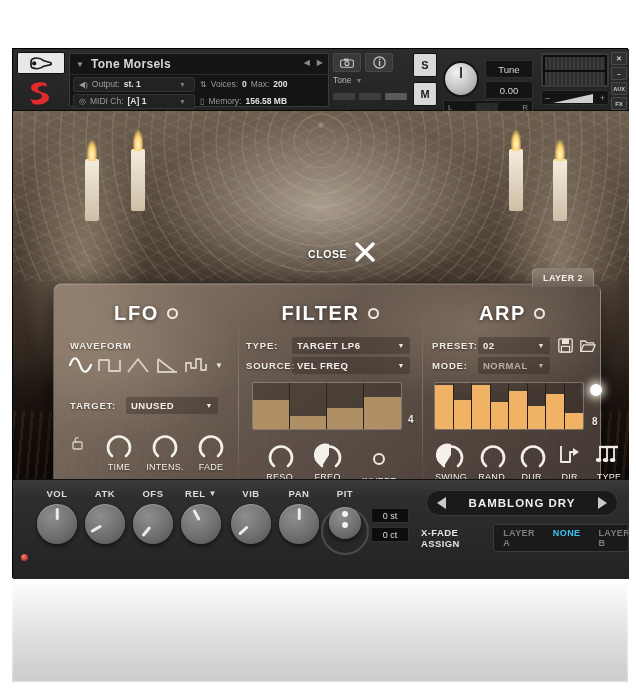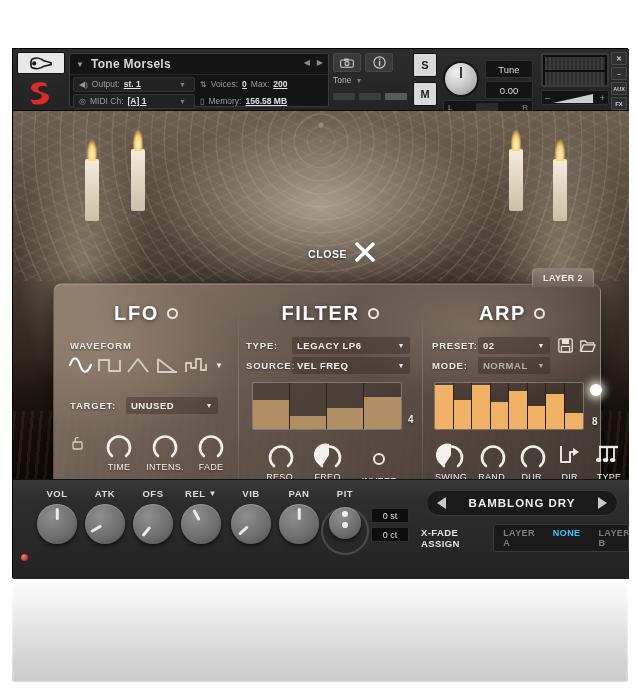--- a/index.html
+++ b/index.html
@@ -47,21 +47,21 @@
   }
   .inst-name { color:#d8d8d8; font-size:12px; font-weight:bold; letter-spacing:.3px; }
   .nav-arrows { position:absolute; right:5px; top:4px; display:flex; gap:7px; color:#8a8a8a; font-size:8px; }
 
   .mini-row { position:absolute; left:0; width:100%; height:16px; display:flex; align-items:center; font-size:8.5px; color:#b3b3b3; }
   .mini-row.r1 { top:22px; }
   .mini-row.r2 { top:39px; }
   .mini-cell { display:flex; align-items:center; gap:4px; height:15px; padding:0 5px; }
   .mini-cell.boxed { background:#222; border:1px solid #333; border-radius:2px; margin-left:3px; }
   .mini-lbl { color:#9c9c9c; }
-  .mini-val { color:#e2e2e2; font-weight:bold;text-decoration:underline; }
+  .mini-val { color:#e2e2e2; font-weight:bold; }
   .mini-arrow { color:#7d7d7d; font-size:7px; margin-left:auto; padding-right:3px;}
   .kicon { color:#9a9a9a; font-size:8px; }
 
   .cam-info { position:absolute; left:320px; top:4px; display:flex; gap:4px; }
   .hdr-btn {
     width:28px; height:19px; background:#3a3a3a; border:1px solid #484848; border-radius:2px;
     display:flex; align-items:center; justify-content:center; color:#c9c9c9; font-size:10px;
   }
   .purge-row { position:absolute; left:320px; top:26px; display:flex; align-items:center; gap:4px; font-size:8.5px; color:#b9b9b9;}
   .bar-trio { position:absolute; left:320px; top:44px; display:flex; gap:4px; }
@@ -482,21 +482,21 @@
         </div>
 
         <div class="sect" style="left:184px; width:184px">
           <div class="sect-title">
             <span>FILTER</span>
             <span class="pwr-ring"></span>
           </div>
 
           <div style="position:absolute;left:8px;top:56px" class="lbl">TYPE:</div>
           <div class="ddown" style="position:absolute;left:54px;top:53px;width:118px">
-            <span>LEGACY LP6</span>
+            <span>TARGET LP6</span>
             <span class="car">▼</span>
           </div>
 
           <div style="position:absolute;left:8px;top:76px" class="lbl">SOURCE:</div>
           <div class="ddown" style="position:absolute;left:54px;top:73px;width:118px">
             <span>VEL FREQ</span>
             <span class="car">▼</span>
           </div>
 
           <div class="seqbox" id="filter-seq" style="left:14px;top:98px;width:150px;height:48px">

